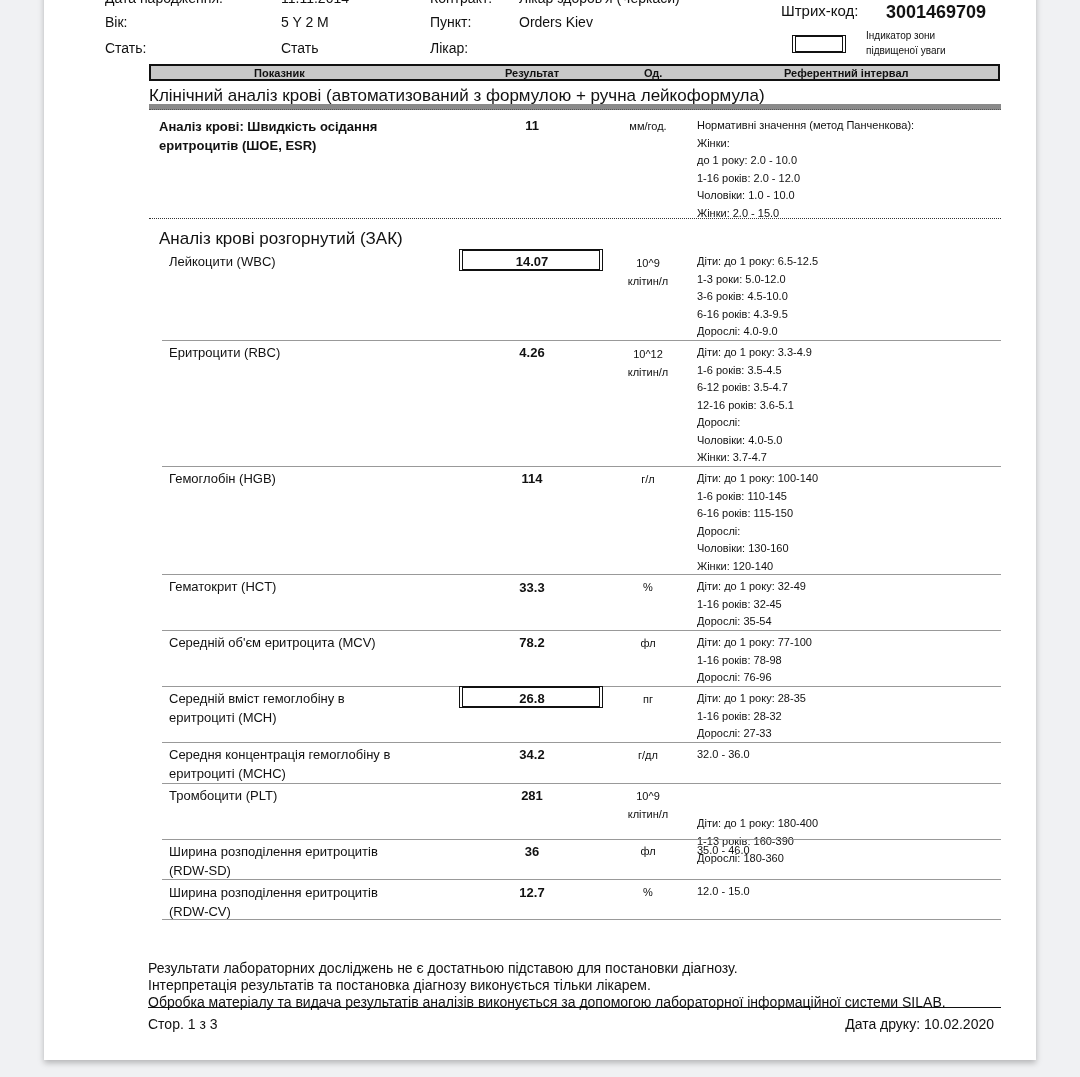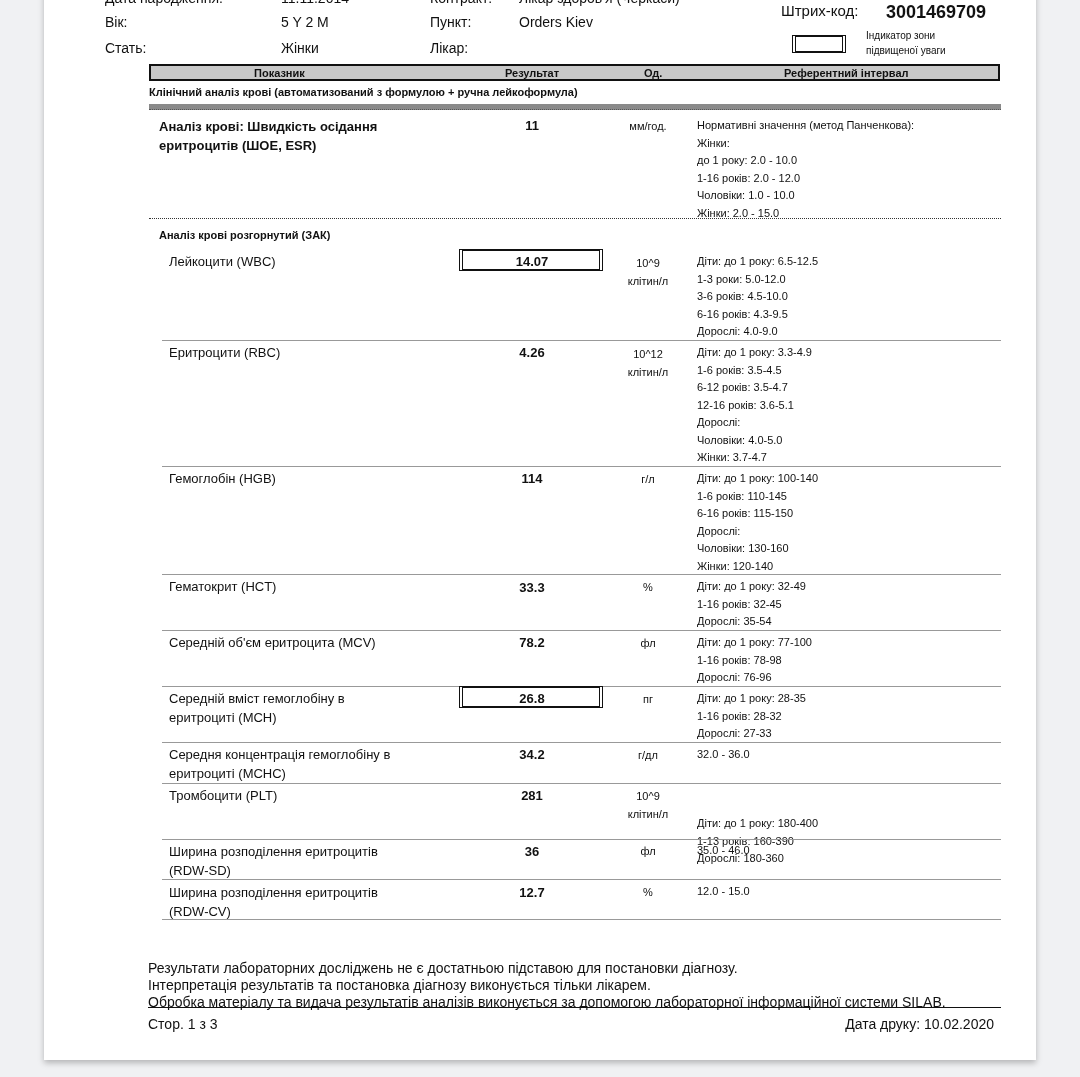--- a/index.html
+++ b/index.html
@@ -23,21 +23,21 @@
     border:2px solid #111; box-sizing:border-box;
     border-left:4px double #111; border-right:4px double #111;
   }
   .indicator-text { font-size:10px; line-height:15px; }
   .thead {
     position:absolute; left:105px; top:84px; width:851px; height:17px;
     background:#c8c8c8; border:2px solid #111; box-sizing:border-box;
     font-size:11px; font-weight:bold;
   }
   .thead span { position:absolute; top:1px; }
-  .section-title { font-size:11px; font-weight:bold; }
+  .section-title { font-size:17px; font-weight:normal; }
   .dotted-bar {
     position:absolute; left:105px; top:124px; width:852px; height:5px;
     background:#8a8a8a; border-bottom:1px dotted #555;
   }
   .dotline {
     position:absolute; left:105px; width:852px; border-top:1px dotted #333;
   }
   .row-name { font-size:13px; line-height:19px; }
   .row-name.bold { font-weight:bold; }
   .row-val { font-size:13px; font-weight:bold; text-align:center; width:144px; }
@@ -60,21 +60,21 @@
   <span class="abs hdr-val" style="left:237px;top:10px;">11.11.2014</span>
   <span class="abs hdr-lbl" style="left:386px;top:10px;">Контракт:</span>
   <span class="abs hdr-val" style="left:475px;top:10px;">Лікар здоров'я (Черкаси)</span>
 
   <span class="abs hdr-lbl" style="left:61px;top:34px;">Вік:</span>
   <span class="abs hdr-val" style="left:237px;top:34px;">5 Y 2 M</span>
   <span class="abs hdr-lbl" style="left:386px;top:34px;">Пункт:</span>
   <span class="abs hdr-val" style="left:475px;top:34px;">Orders Kiev</span>
 
   <span class="abs hdr-lbl" style="left:61px;top:60px;">Стать:</span>
-  <span class="abs hdr-val" style="left:237px;top:60px;">Жінки</span>
+  <span class="abs hdr-val" style="left:237px;top:60px;">Стать</span>
   <span class="abs hdr-lbl" style="left:386px;top:60px;">Лікар:</span>
   <span class="abs hdr-val" style="left:475px;top:60px;"></span>
 
   <span class="abs barcode-lbl" style="left:737px;top:22px;">Штрих-код:</span>
   <span class="abs barcode-val" style="left:842px;top:22px;">3001469709</span>
 
   <div class="indicator-box"></div>
   <div class="abs indicator-text" style="left:822px;top:48px;">
     <div>Індикатор зони</div>
     <div>підвищеної уваги</div>

